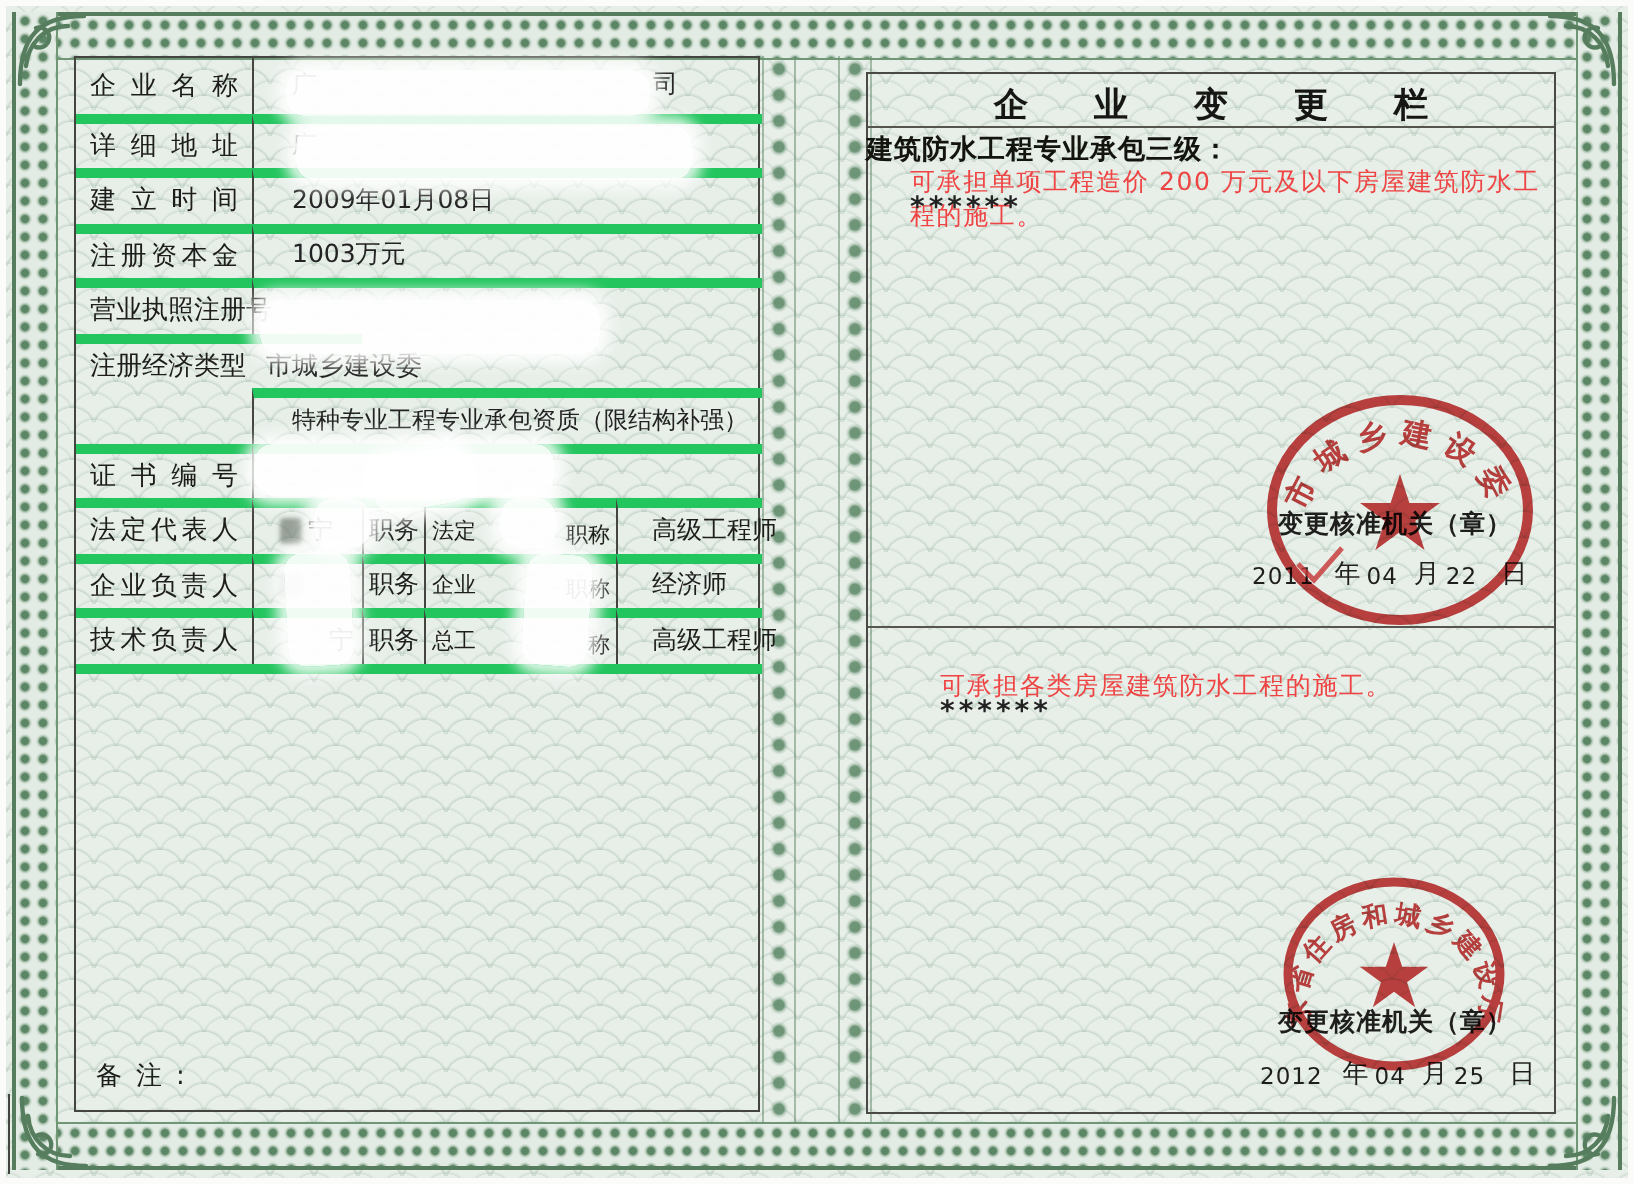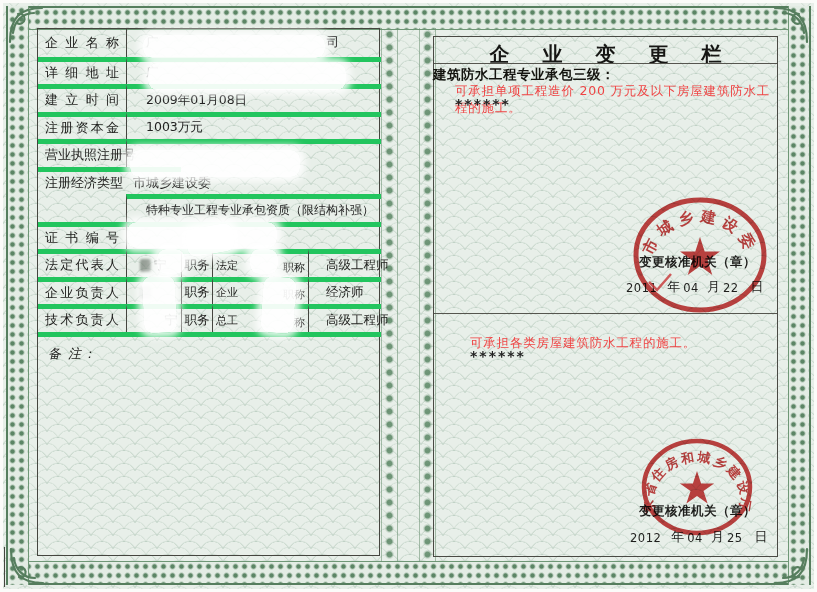--- a/index.html
+++ b/index.html
@@ -34,25 +34,25 @@
   .cell{box-sizing:border-box;display:flex;align-items:center;overflow:visible;white-space:nowrap;}
   .bt{border-top:5px solid #22c55e;} .bl{border-left:1px solid #45453f;}
   .lbl{padding:0 7px;} .lbl span{display:block;width:100%;text-align:justify;text-align-last:justify;letter-spacing:0;}
   .val{grid-column:2 / 6;padding-left:19px;font-size:12.5px;color:#222;}
   .val.small{font-size:12px;letter-spacing:0;}
   .pname{padding-left:13px;font-size:12.5px;}
   .pduty{justify-content:center;font-size:12.5px;}
   .ptitle{padding:0 3px;font-size:11px;justify-content:space-between;}
   .ptitle .suf{transform:translateY(2px);}
   .pval{padding-left:17px;font-size:12.5px;}
-  .remarks{grid-column:1 / 6;align-items:flex-start;padding:8px 10px;font-size:13px;letter-spacing:7px;font-style:italic;}
+  .remarks{grid-column:1 / 6;align-items:flex-end;padding:8px 10px;font-size:13px;letter-spacing:7px;}
   .smudge{display:inline-block;width:11px;height:13px;margin-right:3px;background:rgba(70,80,70,.5);filter:blur(1px);border-radius:2px;}
   
   .rbox{position:absolute;left:433px;top:36px;width:345px;height:521px;border:1px solid #4a4a44;box-sizing:border-box;}
-  .vc-title{position:absolute;left:0;right:0;top:4px;text-align:center;font-size:20px;font-weight:bold;
+  .vc-title{position:absolute;left:0;right:0;top:4px;text-align:center;font-size:17px;font-weight:bold;
             letter-spacing:33px;padding-left:33px;color:#161614;}
   .hline{position:absolute;left:0;right:0;border-top:1px solid #55554e;}
   .sec-head{position:absolute;font-size:13.5px;font-weight:bold;color:#14140f;letter-spacing:.5px;}
   .sec-body{position:absolute;font-size:12.5px;color:#ef4444;letter-spacing:.8px;}
   .sec-stars{position:absolute;font-size:14px;font-weight:bold;color:#222;letter-spacing:2px;}
   
   .seal{position:absolute;mix-blend-mode:multiply;opacity:.92;}
   .approval{position:absolute;font-size:12.5px;font-weight:600;color:#1e1e1c;letter-spacing:.5px;}
   .dateline{position:absolute;display:flex;align-items:flex-start;color:#1e1e1c;}
   .dateline .num{font-size:11.5px;transform:translateY(3px);letter-spacing:.5px;}

